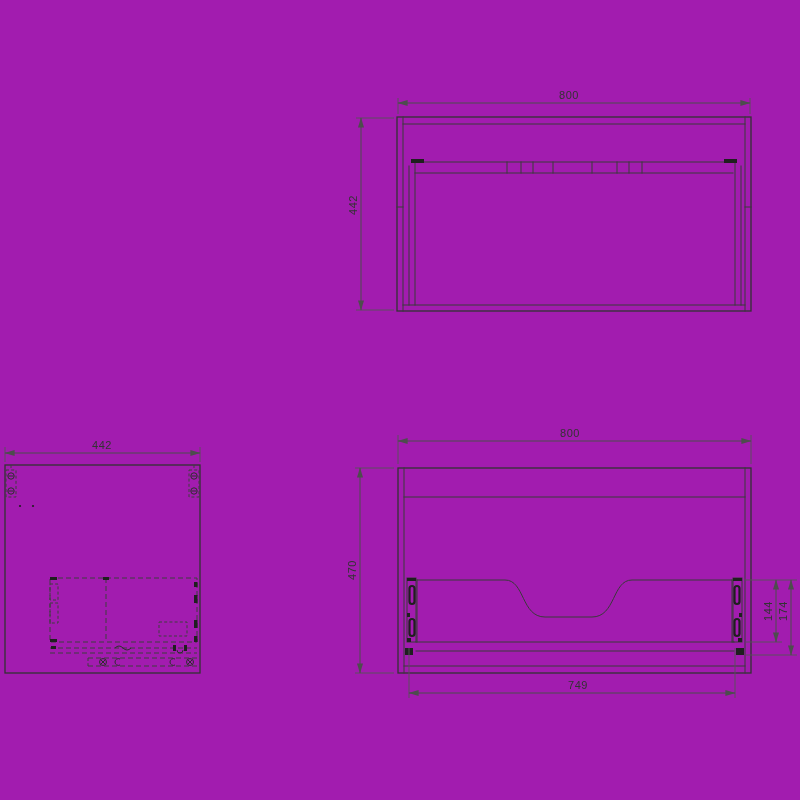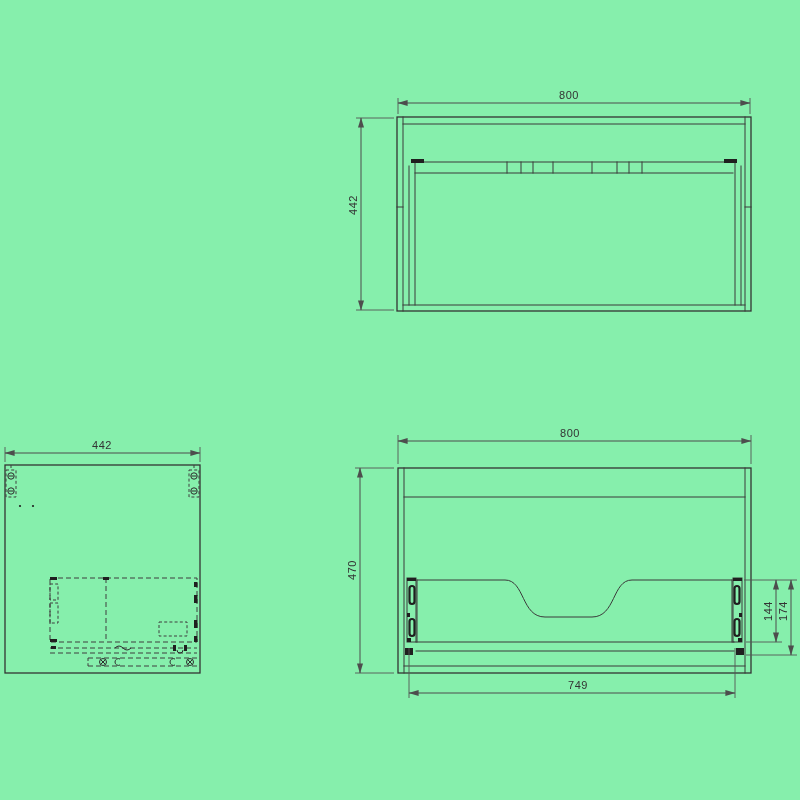--- a/index.html
+++ b/index.html
@@ -1,16 +1,16 @@
 <!DOCTYPE html>
 <html><head>
 <meta charset="utf-8">
 <style>
   html,body{margin:0;padding:0;background:#ffffff;}
-  .page{width:800px;height:800px;background:#86efac;position:relative;overflow:hidden;}
+  .page{width:800px;height:800px;background:#a21caf;position:relative;overflow:hidden;}
   svg{display:block;}
   .ln   {stroke:#333333;stroke-width:1.3;fill:none;stroke-linecap:square;}
   .med  {stroke:#3a3a3a;stroke-width:1;fill:none;stroke-linecap:square;}
   .dash {stroke:#3f3f3f;stroke-width:1;fill:none;stroke-dasharray:5 3;stroke-linecap:butt;}
   .dash2{stroke:#3f3f3f;stroke-width:1;fill:none;stroke-dasharray:3 2.2;stroke-linecap:butt;}
   .dim  {stroke:#4d4d4d;stroke-width:1;fill:none;}
   .ext  {stroke:#555555;stroke-width:0.9;fill:none;}
   .blk  {fill:#1f1f1f;stroke:none;}
   .slot {stroke:#1f1f1f;stroke-width:2.2;fill:none;}
   .sym  {stroke:#2e2e2e;stroke-width:1;fill:none;}

